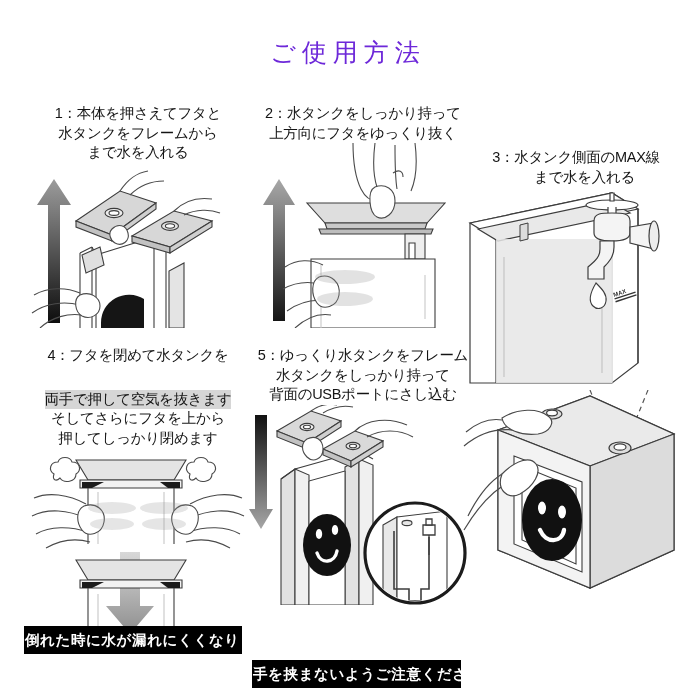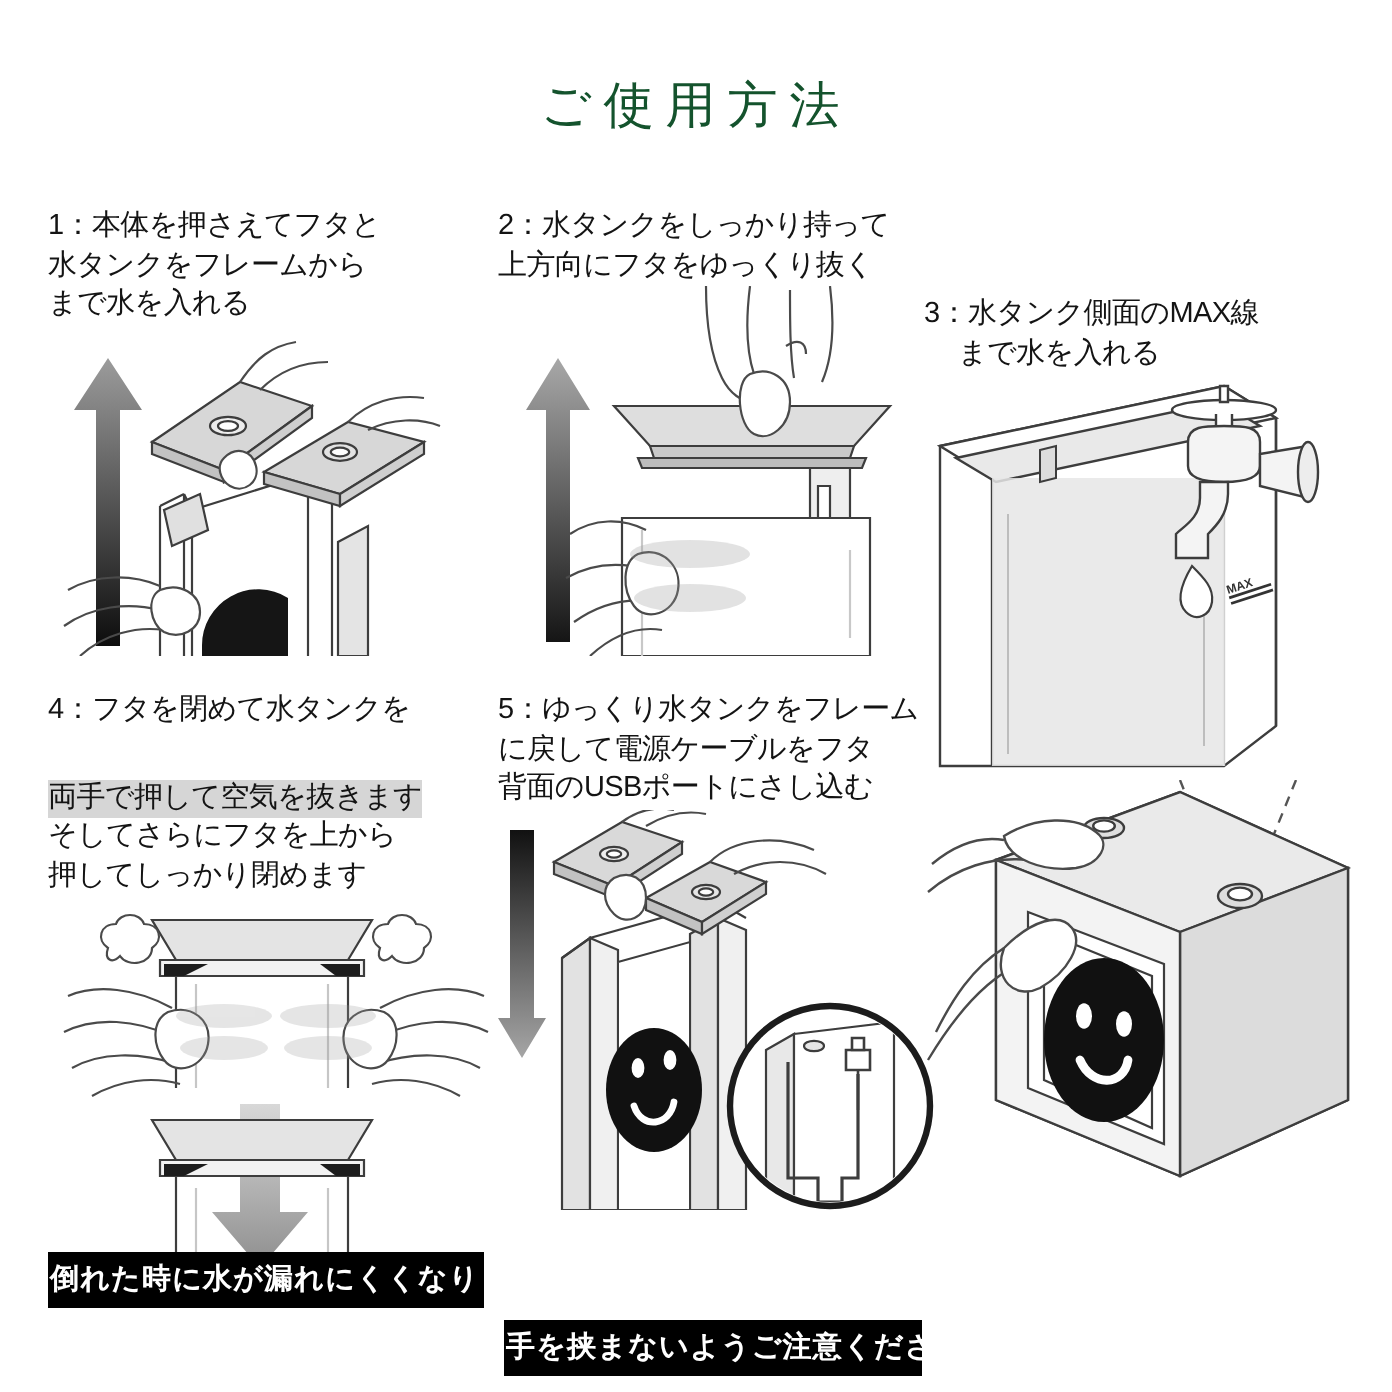--- a/index.html
+++ b/index.html
@@ -24,31 +24,32 @@
 
   
   .title {
     position: absolute;
     top: 36px;
     left: 0;
     width: 696px;
     text-align: center;
     font-size: 25px;
     letter-spacing: 6px;
-    color: #14532d;
+    color: #6d28d9;
     font-weight: 400;
   }
 
   
   .grid {
     position: absolute;
     top: 104px;
     left: 0;
     width: 568px;
     height: 570px;
+    text-align: center;
   }
   .cell {
     position: absolute;
     width: 228px;
   }
   .col1 { left: 24px; }
   .col2 { left: 249px; }
   .col3 { left: 462px; margin-top: 44px; }
   .row1 { top: 0px; height: 242px; }
   .row2 { top: 242px; height: 320px; }
@@ -366,21 +367,21 @@
             <path d="M74 146 L74 200" stroke="#c6c6c6" fill="none"></path>
             <path d="M140 146 L140 200" stroke="#c6c6c6" fill="none"></path>
           </g>
         </svg>
       </div>
     </div>
 
     <div class="cell col2 row2">
       <div class="step-text">
         <span class="ln">5：ゆっくり水タンクをフレーム</span>
-        <span class="ln">に戻して電源ケーブルをフタ</span>
+        <span class="ln">水タンクをしっかり持って</span>
         <span class="ln">背面のUSBポートにさし込む</span>
       </div>
       <div class="art">
         <svg width="228" height="200" viewBox="0 0 228 200">
           <defs>
             <linearGradient id="dnArrow5" x1="0" y1="0" x2="0" y2="1">
               <stop offset="0%" stop-color="#111111"></stop>
                 <stop offset="100%" stop-color="#a6a6a6"></stop>
             </linearGradient>
           </defs>

